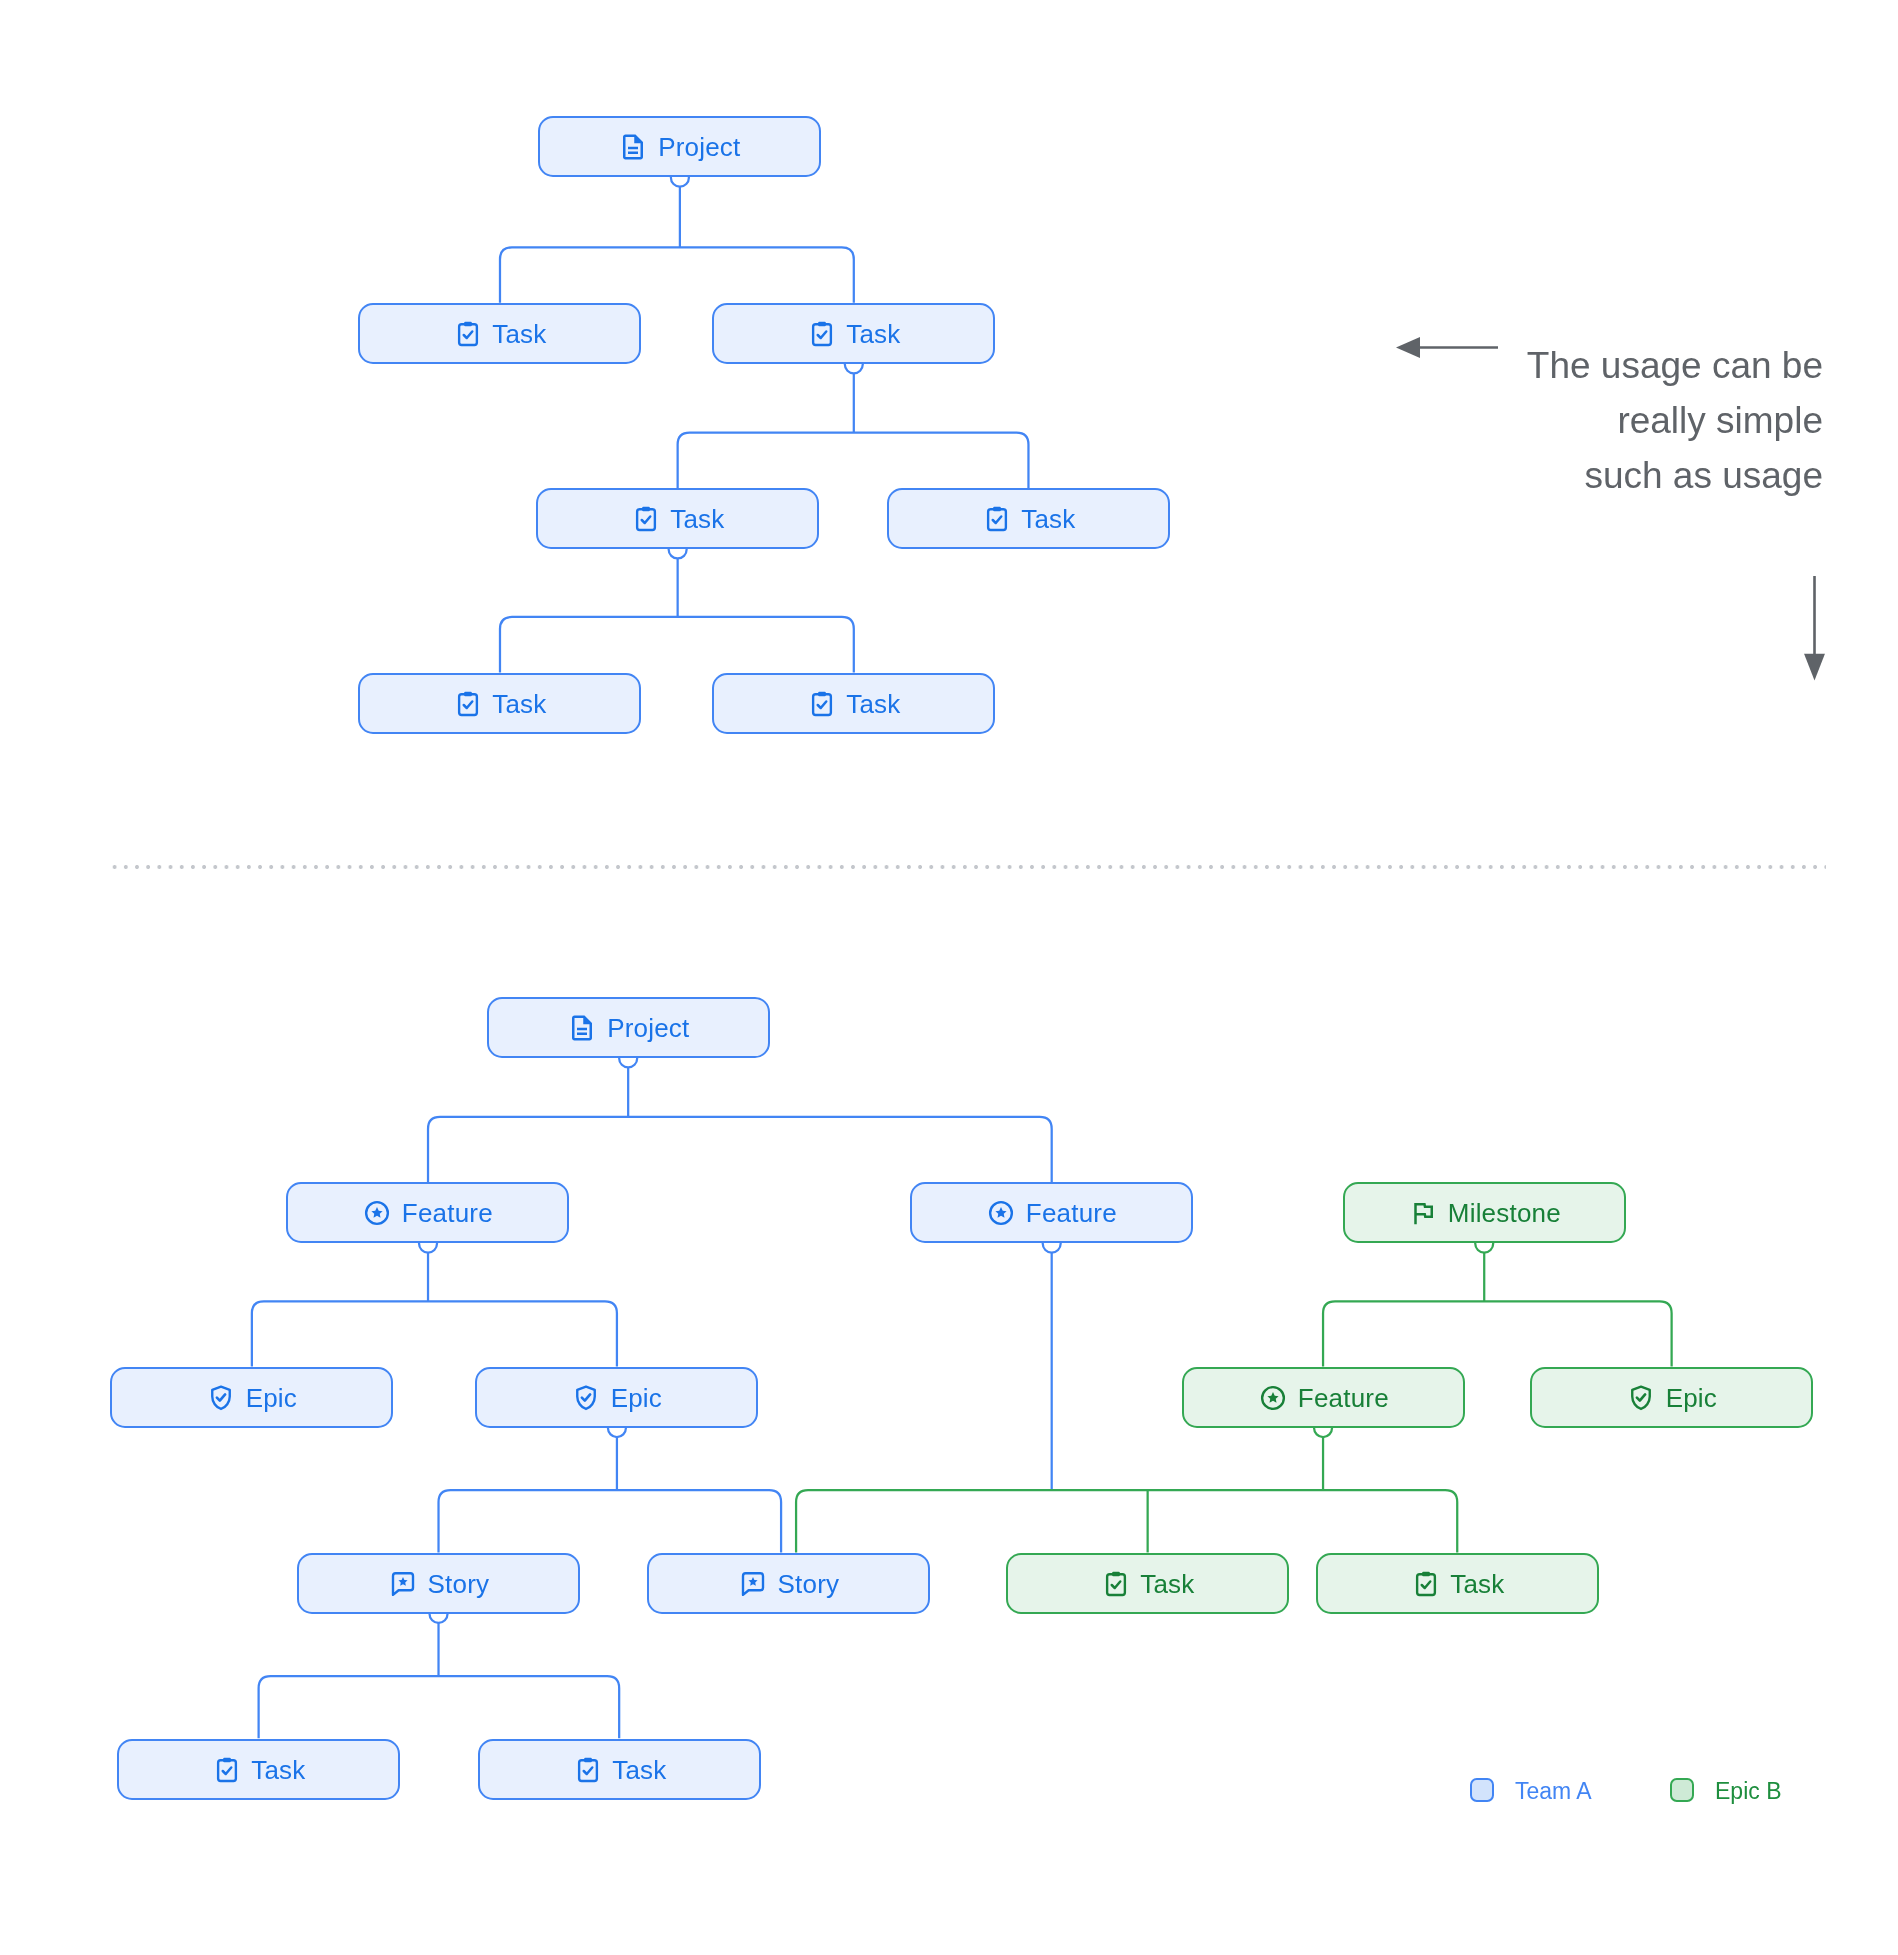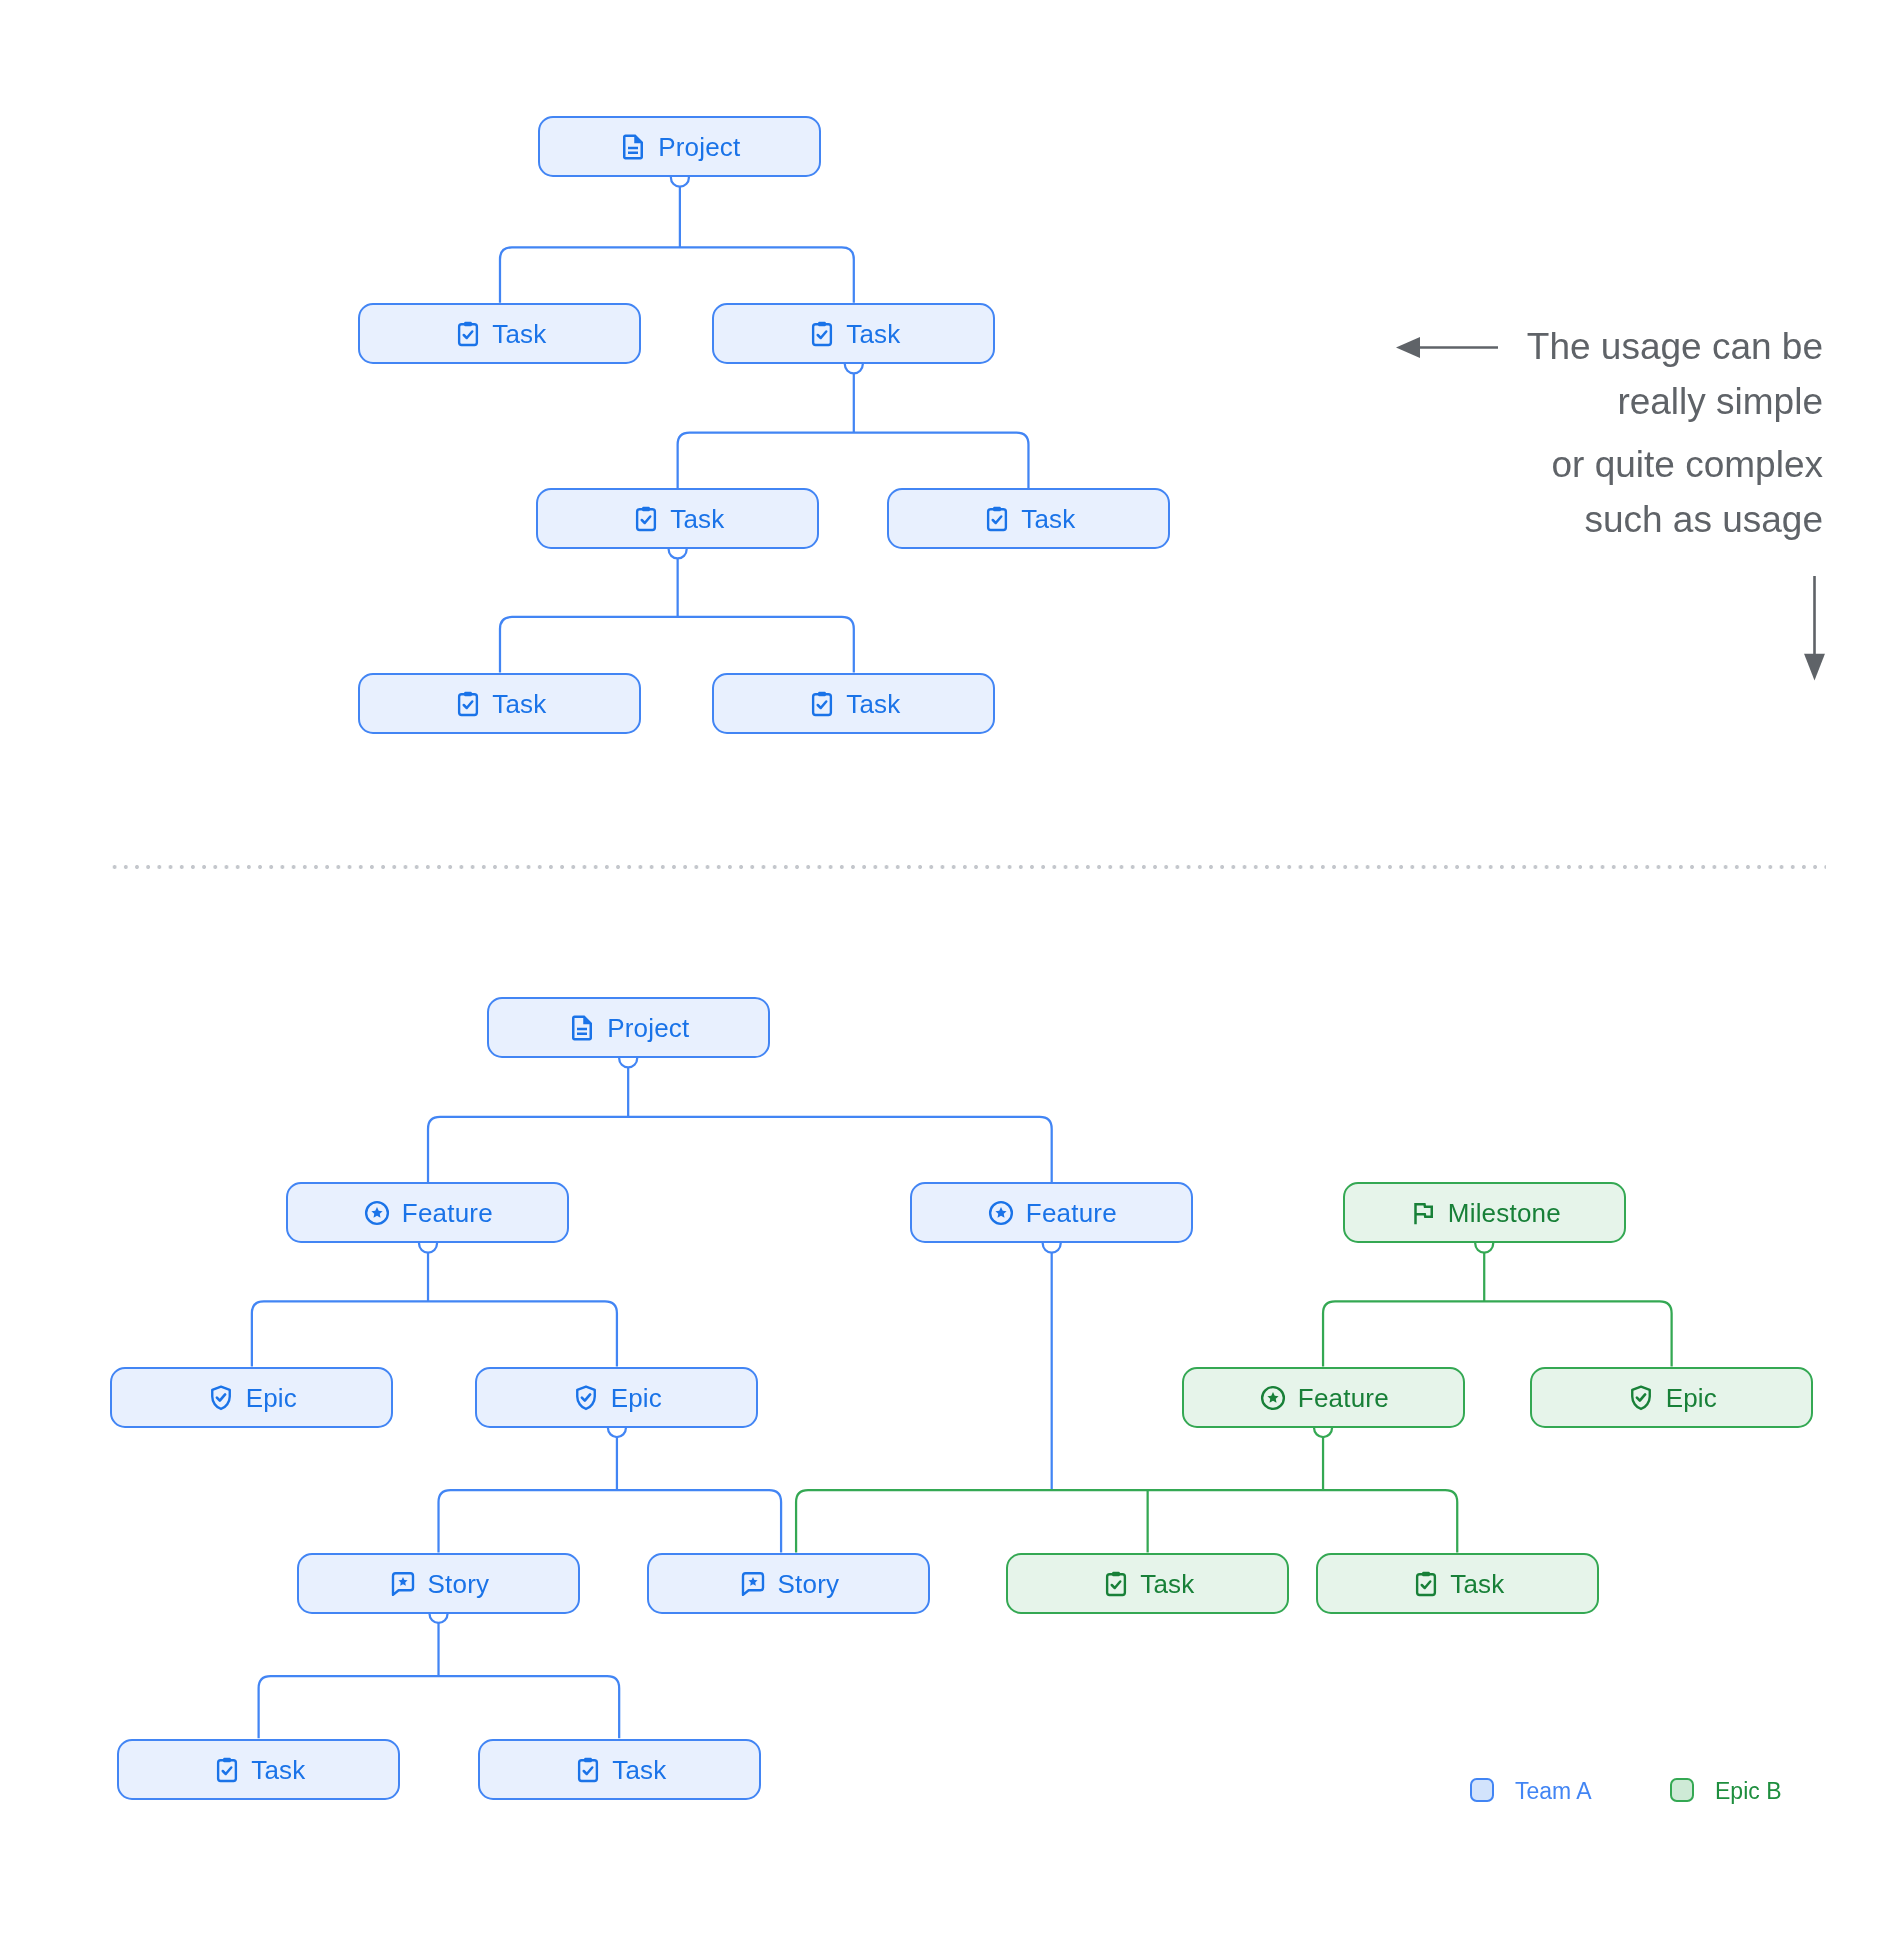--- a/index.html
+++ b/index.html
@@ -151,24 +151,23 @@
       </svg>
     <span class="label">Task</span>
   </div>
   <div class="node team-a" style="left:712px;top:673px">
     <svg class="icon" viewBox="0 0 40 40" width="30" height="30">
         <use href="#sym-task"></use>
       </svg>
     <span class="label">Task</span>
   </div>
 
-  <div class="note" style="right:75px;top:319px">
+  <div class="note" style="right:75px;top:338px">
     <div>The usage can be</div>
     <div>really simple</div>
-    <div class="para2">or quite complex</div>
     <div>such as usage</div>
   </div>
   <svg class="layer" style="left:1396px;top:334px" width="105" height="27" viewBox="0 0 140 36">
     <line x1="30" y1="18" x2="136" y2="18" stroke="#5F6368" stroke-width="3.5"></line>
     <polygon points="0,18 32,4 32,32" fill="#5F6368"></polygon>
   </svg>
   <svg class="layer" style="left:1798px;top:576px" width="33" height="106" viewBox="0 0 44 142">
     <line x1="22" y1="0" x2="22" y2="106" stroke="#5F6368" stroke-width="3.5"></line>
     <polygon points="22,140 8,104 36,104" fill="#5F6368"></polygon>
   </svg>

